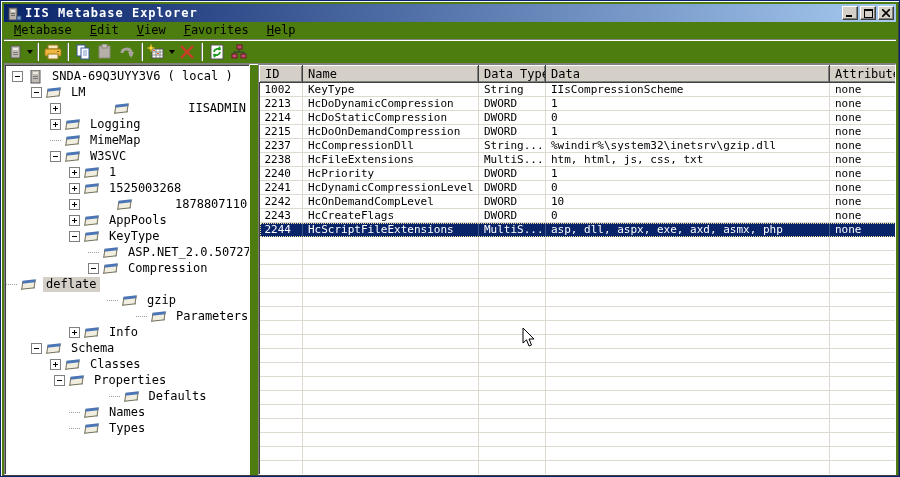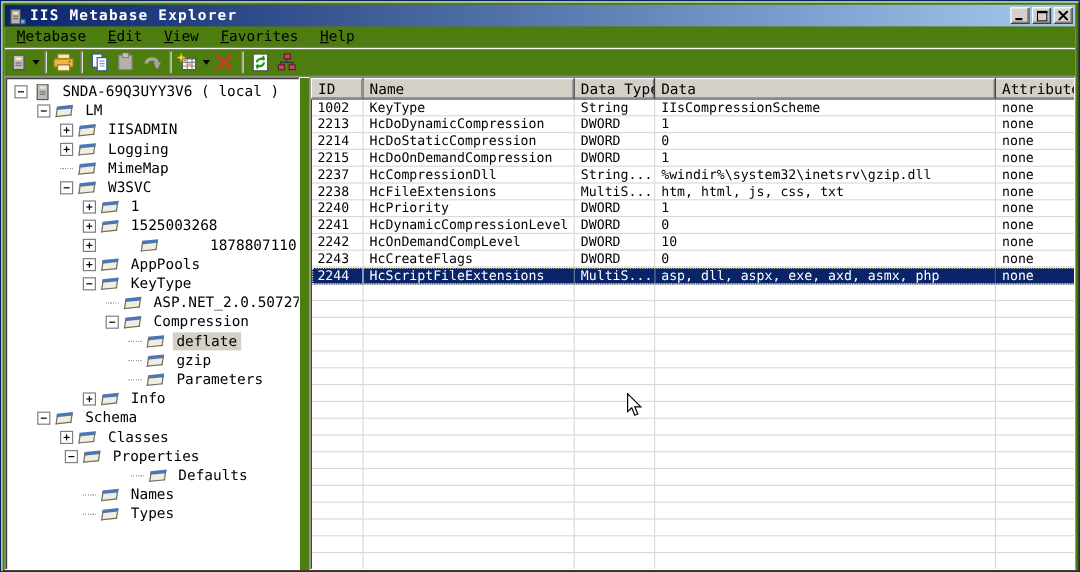--- a/index.html
+++ b/index.html
@@ -225,21 +225,21 @@
             </svg></span>
           <span class="tree-label">SNDA-69Q3UYY3V6 ( local )</span>
         </div>
         <div class="tree-item" style="padding-left: 25px;">
           <span class="expander"></span>
           <span class="tree-icon">
             <span class="key-shape"></span>
           </span>
           <span class="tree-label">LM</span>
         </div>
-        <div class="tree-item" style="padding-left: 44px;">
+        <div class="tree-item" style="padding-left: 44px; justify-content: space-between;">
           <span class="expander plus"></span>
           <span class="tree-icon">
             <span class="key-shape"></span>
           </span>
           <span class="tree-label">IISADMIN</span>
         </div>
         <div class="tree-item" style="padding-left: 44px;">
           <span class="expander plus"></span>
           <span class="tree-icon">
             <span class="key-shape"></span>
@@ -302,35 +302,35 @@
           </span>
           <span class="tree-label">ASP.NET_2.0.50727.0</span>
         </div>
         <div class="tree-item" style="padding-left: 82px;">
           <span class="expander"></span>
           <span class="tree-icon">
             <span class="key-shape"></span>
           </span>
           <span class="tree-label">Compression</span>
         </div>
-        <div class="tree-item selected-inactive" style="padding-left: 101px;">
+        <div class="tree-item selected-inactive" style="">
           <span class="stub"></span>
           <span class="tree-icon">
             <span class="key-shape"></span>
           </span>
           <span class="tree-label">deflate</span>
         </div>
         <div class="tree-item" style="padding-left: 101px;">
           <span class="stub"></span>
           <span class="tree-icon">
             <span class="key-shape"></span>
           </span>
           <span class="tree-label">gzip</span>
         </div>
-        <div class="tree-item" style="padding-left: 101px;">
+        <div class="tree-item" style="padding-left: 101px; margin-left: 29px;">
           <span class="stub"></span>
           <span class="tree-icon">
             <span class="key-shape"></span>
           </span>
           <span class="tree-label">Parameters</span>
         </div>
         <div class="tree-item" style="padding-left: 63px;">
           <span class="expander plus"></span>
           <span class="tree-icon">
             <span class="key-shape"></span>

